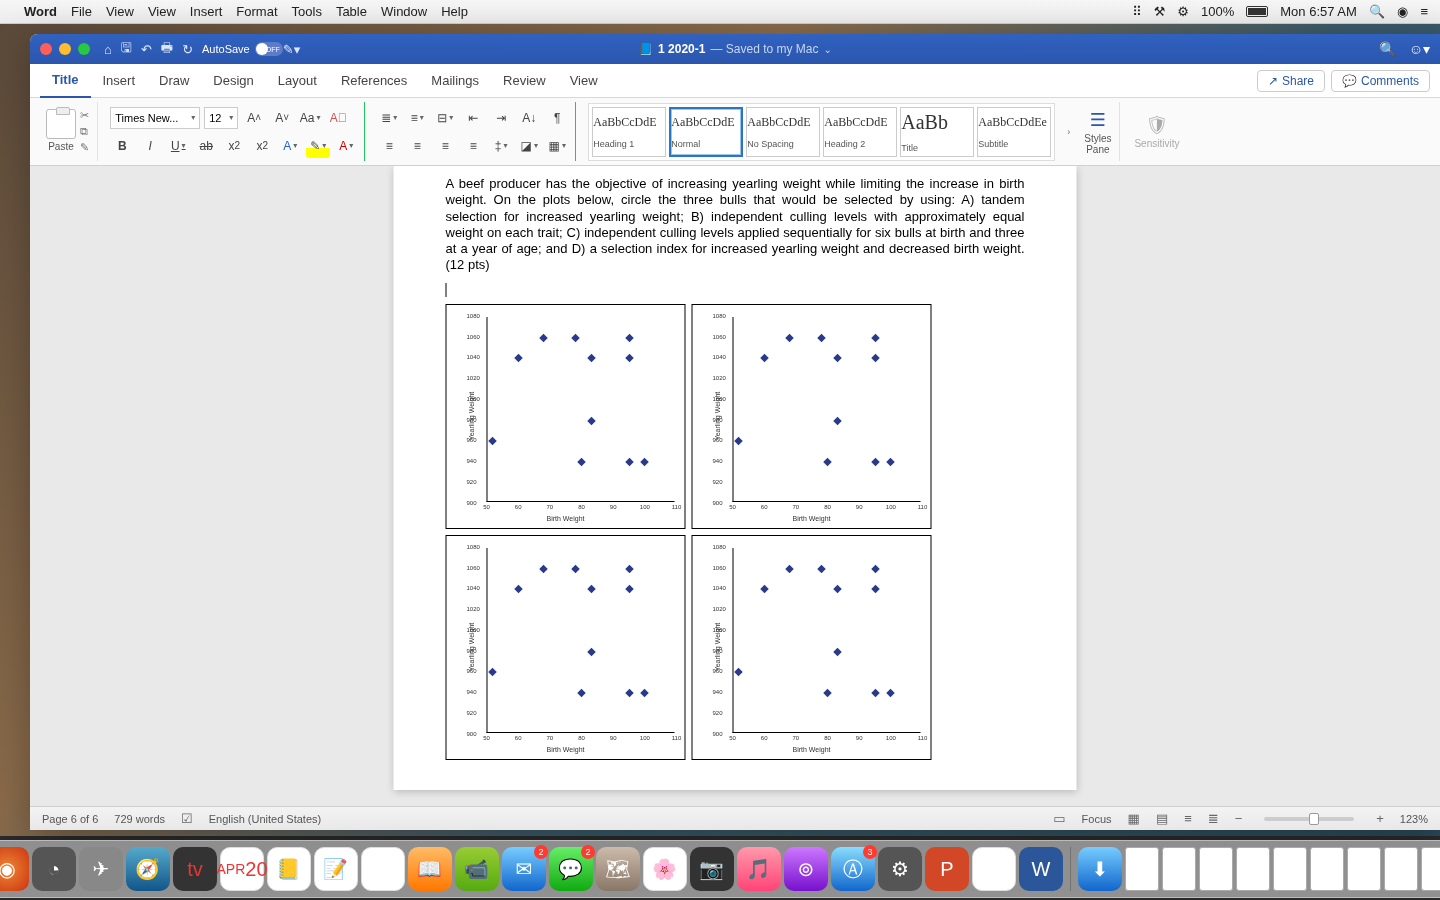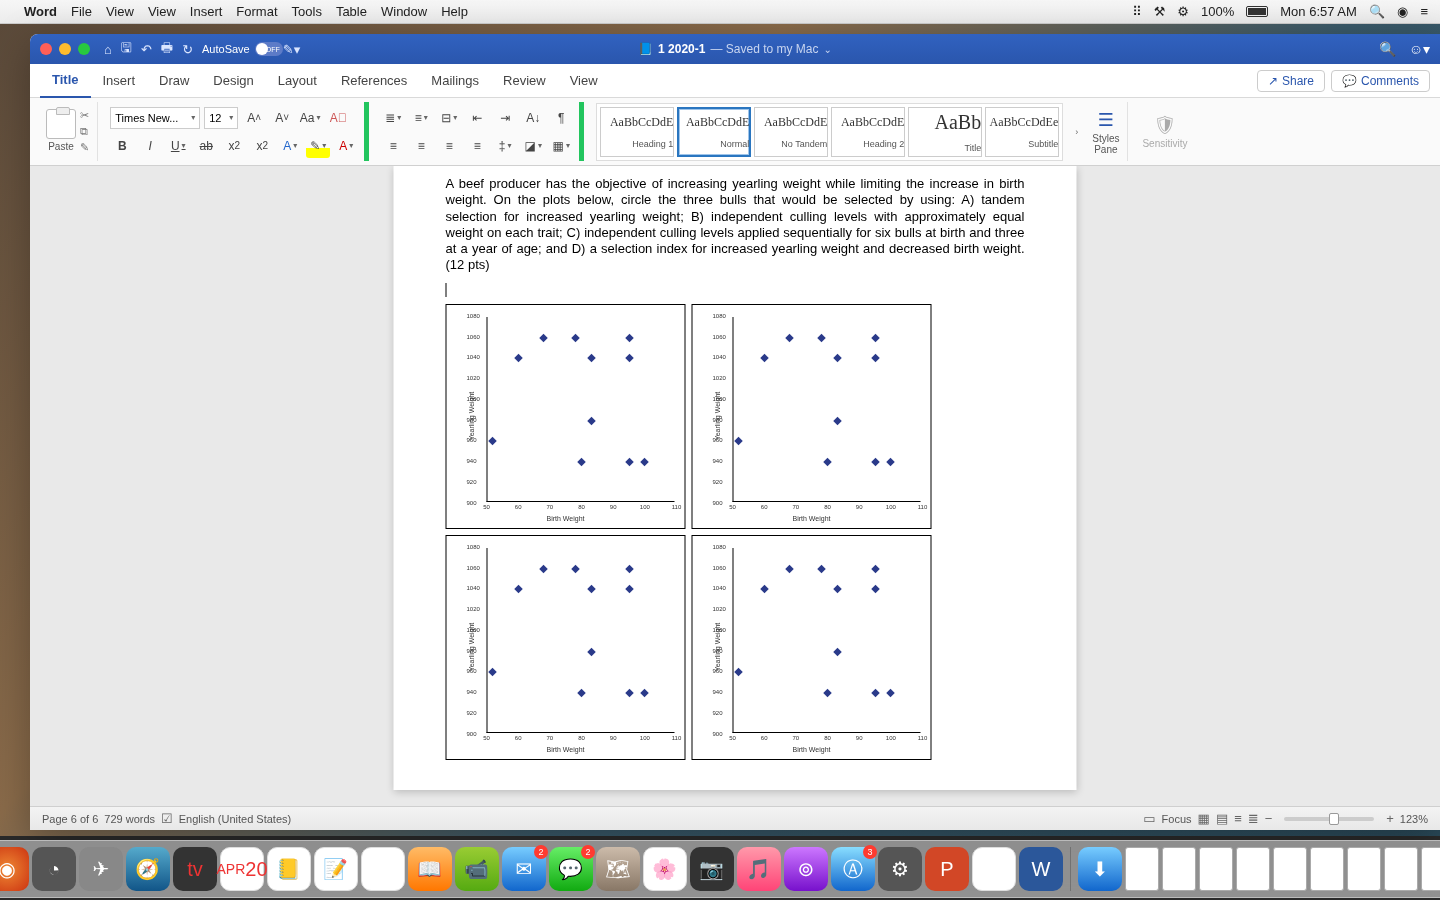--- a/index.html
+++ b/index.html
@@ -36,29 +36,29 @@
 
 .ribtabs { height: 34px; background: #fff; display: flex; align-items: center; padding: 0 10px; border-bottom: 1px solid #d9d9d9; }
 .ribtabs .tab { padding: 0 12px; height: 34px; display: flex; align-items: center; font-size: 13px; color: #444; }
 .ribtabs .tab.active { color: #2a56ad; font-weight: 600; border-bottom: 2px solid #2a56ad; }
 .ribtabs .rspacer { flex: 1; }
 .ribtabs .share { border: 1px solid #ccc; border-radius: 4px; padding: 3px 10px; font-size: 12px; color: #2a56ad; margin-right: 6px; display:flex; gap:4px; align-items:center;}
 .ribtabs .comments { border: 1px solid #ccc; border-radius: 4px; padding: 3px 10px; font-size: 12px; color: #2a56ad; display:flex; gap:4px; align-items:center;}
 
 
 .ribbon { height: 68px; background: #fafafa; border-bottom: 1px solid #d0d0d0; display: flex; align-items: stretch; padding: 4px 8px; gap: 6px; }
-.grp { display: flex; flex-direction: column; justify-content: center; padding: 0 6px; border-right: 5px solid #22c55e; }
+.grp { display: flex; flex-direction: column; justify-content: center; padding: 0 6px; border-right: 1px solid #22c55e; }
 .grp.noline { border-right: none; }
 .grp .row { display: flex; align-items: center; gap: 4px; margin: 2px 0; }
 .rbtn { min-width: 24px; height: 24px; display: flex; align-items: center; justify-content: center; font-size: 12px; color: #444; border-radius: 3px; }
 .rsel { height: 22px; border: 1px solid #ccc; background: #fff; font-size: 11px; padding: 0 4px; min-width: 60px; display:flex; align-items:center; justify-content:space-between;}
 .rsel.sm{min-width:34px}
 .bold{font-weight:700}.ital{font-style:italic}.und{text-decoration:underline}
 .style-gal { display: flex; gap: 3px; align-items: center; border: 1px solid #ddd; padding: 3px; background: #fff; }
-.sg-item { width: 74px; height: 50px; border: 1px solid #ccc; display: flex; flex-direction: column; align-items: flex-end; justify-content: center; font-size: 9px; background: #fff; gap: 6px; }
+.sg-item { width: 74px; height: 50px; border: 1px solid #ccc; display: flex; flex-direction: column; align-items: flex-start; justify-content: center; font-size: 9px; background: #fff; gap: 6px; }
 .sg-item.sel { border: 2px solid #2a76c0; box-shadow: 0 0 0 1px #9ec4ea inset; }
 .sg-item .prev { font-family: "Times New Roman", serif; font-size: 12px; color: #333; margin-bottom: 3px;}
 .sg-item.big .prev{font-size:20px}
 .sg-item .lbl { font-size: 9px; color: #555; }
 .vgrp { display: flex; flex-direction: column; align-items: center; justify-content: center; padding: 0 8px; font-size: 10px; color: #555; gap: 2px; border-right:1px solid #e2e2e2;}
 .vgrp .vicon { font-size: 18px; color: #2a56ad; }
 .paste-grp { display:flex; flex-direction:column; align-items:center; justify-content:center; padding:0 8px; border-right:1px solid #e2e2e2;}
 .paste-grp .clip-icon{width:30px;height:30px;border:1px solid #bbb;border-radius:3px;margin-bottom:2px;position:relative;background:#fff;}
 .paste-grp .clip-icon::before{content:"";position:absolute;top:-3px;left:9px;width:12px;height:6px;border:1px solid #bbb;border-radius:2px 2px 0 0;background:#eee;}
 .paste-grp .lbl{font-size:10px;color:#555}
@@ -74,21 +74,21 @@
 .plotbox .ylabel { position: absolute; left: 2px; top: 50%; transform: translateY(-50%) rotate(-90deg); font-size: 7px; color: #333; white-space: nowrap; }
 .plotbox .xlabel { position: absolute; bottom: 4px; left: 50%; transform: translateX(-50%); font-size: 7px; color: #333; }
 .plotbox .axes { position: absolute; left: 40px; right: 10px; top: 12px; bottom: 26px; border-left: 1px solid #000; border-bottom: 1px solid #000; }
 .ytick { position: absolute; left: 20px; font-size: 6px; color: #333; transform: translateY(-50%); }
 .xtick { position: absolute; bottom: 16px; font-size: 6px; color: #333; transform: translateX(-50%); }
 .pt { position: absolute; width: 6px; height: 6px; background: #2a3a8a; transform: translate(-50%,-50%) rotate(45deg); }
 .caption-row { display: flex; margin-top: 3px; margin-bottom: 12px; font-size: 13px; }
 .caption-row .cap1 { width: 246px; }
 
 
-.statusbar { height: 24px; background: linear-gradient(#f3f3f3,#e8e8e8); border-top: 1px solid #cfcfcf; display: flex; align-items: center; padding: 0 12px; font-size: 11px; color: #555; gap: 6px; }
+.statusbar { height: 24px; background: linear-gradient(#f3f3f3,#e8e8e8); border-top: 1px solid #cfcfcf; display: flex; align-items: center; padding: 0 12px; font-size: 11px; color: #555; gap: 16px; }
 .statusbar .sspacer { flex: 1; }
 .statusbar .sicon { font-size: 13px; color: #666; }
 .zoom-slider { width: 90px; height: 4px; background: #ccc; border-radius: 2px; position: relative; margin: 0 6px;}
 .zoom-slider .thumb { position: absolute; left: 50%; top: -4px; width: 10px; height: 12px; background: #fff; border: 1px solid #999; border-radius: 2px; }
 
 
 .dock { position: absolute; bottom: 2px; left: 50%; transform: translateX(-50%); height: 58px; background: rgba(230,230,230,.55); border-radius: 14px; padding: 4px 10px; display: flex; align-items: center; gap: 3px; backdrop-filter: blur(6px); border:1px solid rgba(255,255,255,.4);}
 .dockicon { width: 44px; height: 44px; border-radius: 10px; display: flex; align-items: center; justify-content: center; font-size: 20px; color: #fff; position:relative;}
 .dockicon .badge{position:absolute;top:-2px;right:-2px;width:14px;height:14px;border-radius:50%;background:#ff3b30;color:#fff;font-size:9px;display:flex;align-items:center;justify-content:center;}
 .dock-sep { width: 1px; height: 44px; background: rgba(0,0,0,.2); margin: 0 4px;}
@@ -250,21 +250,21 @@
           <div class="sg-item">
             <div class="prev">AaBbCcDdE</div>
             <div class="lbl">Heading 1</div>
           </div>
           <div class="sg-item sel">
             <div class="prev">AaBbCcDdE</div>
             <div class="lbl">Normal</div>
           </div>
           <div class="sg-item">
             <div class="prev">AaBbCcDdE</div>
-            <div class="lbl">No Tandem</div>
+            <div class="lbl">No Spacing</div>
           </div>
           <div class="sg-item">
             <div class="prev">AaBbCcDdE</div>
             <div class="lbl">Heading 2</div>
           </div>
           <div class="sg-item big">
             <div class="prev">AaBb</div>
             <div class="lbl">Title</div>
           </div>
           <div class="sg-item">

